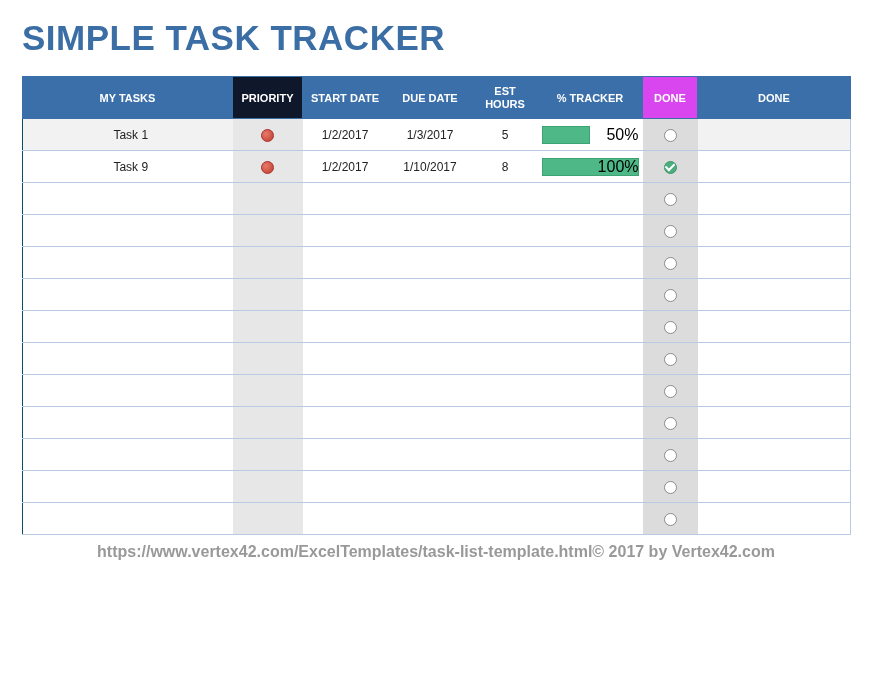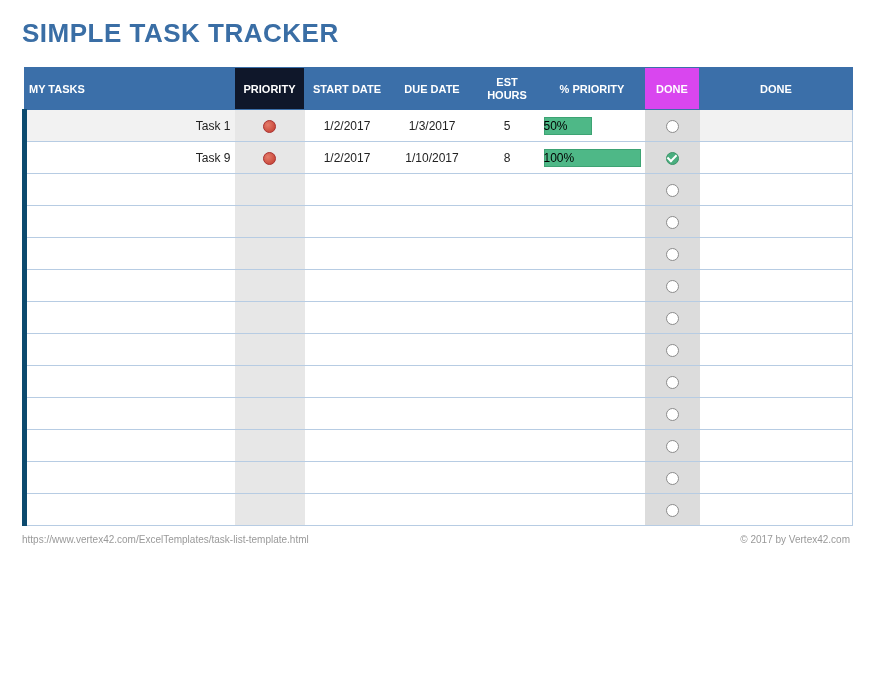--- a/index.html
+++ b/index.html
@@ -6,59 +6,59 @@
   body {
     margin: 0;
     font-family: Arial, Helvetica, sans-serif;
     background: #fff;
     width: 873px;
     height: 681px;
     padding: 18px 22px;
   }
   .title {
     color: #3A6EA5;
-    font-size: 26px;
+    font-size: 35px;
     font-weight: bold;
     letter-spacing: 0.5px;
     margin-bottom: 18px;
   }
   table.tracker {
     border-collapse: collapse;
     width: 828px;
     table-layout: fixed;
   }
   table.tracker th {
     background: #3B6FA9;
     color: #fff;
     font-size: 11px;
     font-weight: bold;
     text-align: center;
     padding: 6px 4px;
     height: 42px;
     border: 1px solid #3B6FA9;
     vertical-align: middle;
   }
-  table.tracker th:first-child { text-align: left; }
+  table.tracker th:first-child { text-align: center; }
   table.tracker th.h-priority { background: #0f172a; }
   table.tracker th.h-done { background: #d946ef; }
   table.tracker th.h-est { line-height: 1.1; }
   table.tracker td {
     border-top: 1px solid #B7CCE3;
     border-bottom: 1px solid #B7CCE3;
     border-left: none;
     border-right: none;
     height: 32px;
     font-size: 12px;
     color: #222;
     text-align: center;
     padding: 0 4px;
     background: #fff;
     vertical-align: middle;
   }
-  table.tracker tr td:first-child { border-left: 5px solid #0c4a6e; text-align: right; padding-left: 10px; }
+  table.tracker tr td:first-child { border-left: 1px solid #0c4a6e; text-align: center; padding-left: 10px; }
   table.tracker tr td:last-child  { border-right: 1px solid #B7CCE3; }
   td.col-priority { background: #E7E7E7 !important; }
   td.col-done     { background: #DCDCDC !important; }
   tr.shaded td.col-task    { background: #F2F2F2; }
   tr.shaded td.col-notes   { background: #F2F2F2; }
 
   .priority-dot {
     width: 13px; height: 13px; border-radius: 50%;
     display: inline-block; vertical-align: middle;
   }
@@ -77,29 +77,30 @@
     background: #4AAE7F; border-color:#3d9469;
   }
   .done-circle.checked::after {
     content:""; width:4px; height:7px;
     border-right:2px solid #fff; border-bottom:2px solid #fff;
     transform: rotate(45deg) translate(-1px,-1px);
   }
 
   .pct-wrap { position: relative; width: 100%; height: 20px; }
   .pct-bar  { position:absolute; left:0; top:1px; height:18px; background:#4EB887; border:1px solid #3da373; }
-  .pct-text { position:absolute; left:0; top:0; width:100%; height:20px; line-height:20px; text-align:left; font-size:12px; color:#000; }
+  .pct-text { position:absolute; left:0; top:0; width:100%; height:20px; line-height:20px; text-align:right; font-size:16px; color:#000; }
 
   .footer {
     width: 828px;
     margin-top: 8px;
-    font-size: 10px;
+    font-size: 16px;
     color: #999;
     display: flex;
-    justify-content: space-between;
+    justify-content: center;
+    font-weight: bold;
   }
 </style>
 </head>
 <body>
 
 <div class="title">SIMPLE TASK TRACKER</div>
 
 <table class="tracker">
   <colgroup>
     <col id="c-task" style="width: 210px;">
@@ -114,21 +115,21 @@
   <thead>
     <tr>
       <th>MY TASKS</th>
       <th class="h-priority">PRIORITY</th>
       <th>START DATE</th>
       <th>DUE DATE</th>
       <th class="h-est">
           <div>EST</div>
           <div>HOURS</div>
         </th>
-      <th>% PRIORITY</th>
+      <th>% TRACKER</th>
       <th class="h-done">DONE</th>
       <th>DONE</th>
     </tr>
   </thead>
   <tbody id="tbody">
       <tr class="shaded">
         <td class="col-task">Task 1</td>
         <td class="col-priority"><span class="priority-dot pd-red"></span></td>
         <td>1/2/2017</td>
         <td>1/3/2017</td>

